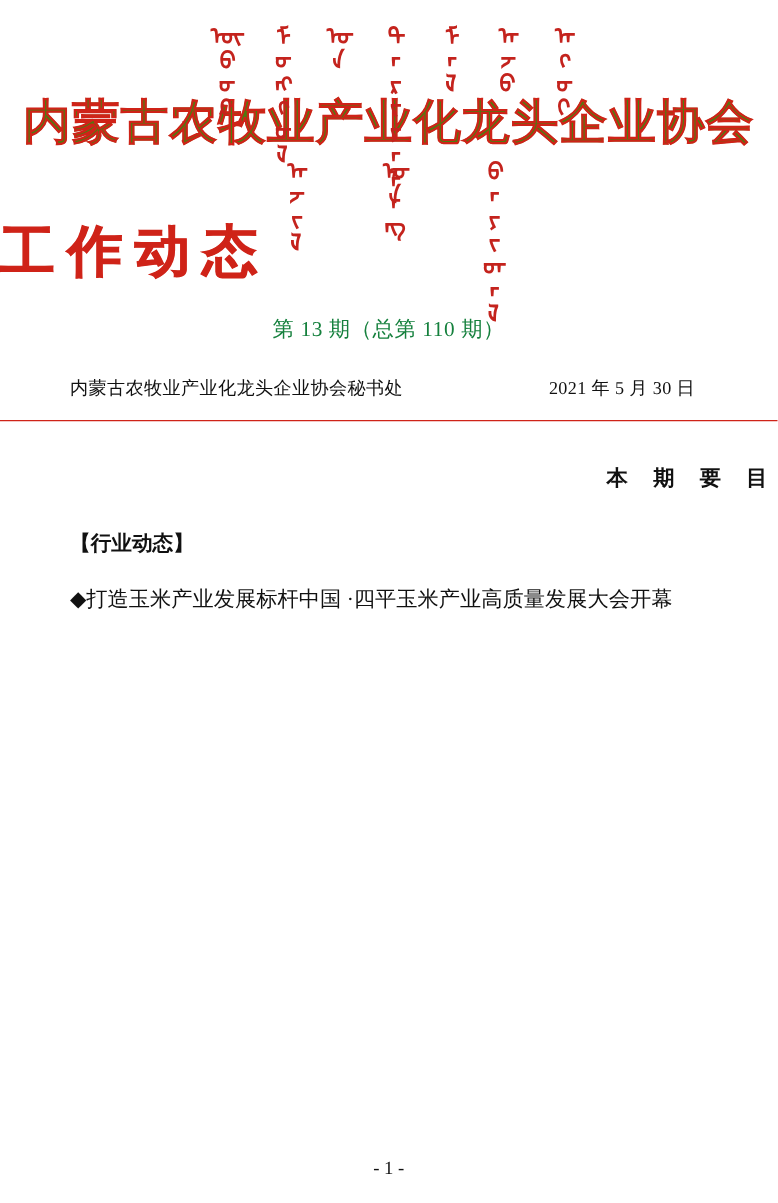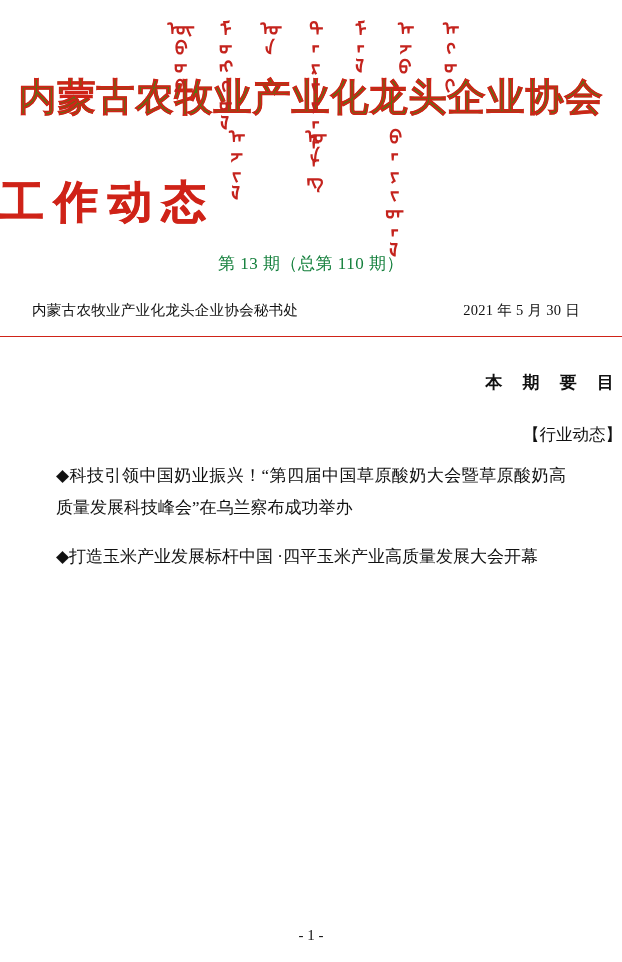--- a/index.html
+++ b/index.html
@@ -81,21 +81,21 @@
     font-weight: normal;
     margin-top: 26px;
     letter-spacing: 0.5px;
     color: #15803d;
   }
 
   .imprint-row {
     display: flex;
     justify-content: space-between;
     align-items: baseline;
-    padding: 0 32px;
+    padding: 0 56px;
     margin-top: 26px;
     font-size: 14.5px;
     color: #111;
     gap: 12px;
   }
   .imprint-left { letter-spacing: 0.3px; }
   .imprint-right { letter-spacing: 0.3px; padding-right: 10px; }
 
   .red-rule {
     border: none;
@@ -108,24 +108,23 @@
     text-align: right;
     font-weight: bold;
     font-size: 17px;
     letter-spacing: 8px;
     margin-top: 34px;
     color: #111;
   }
 
   .section-head {
     margin: 30px 0 0 56px;
-    font-weight: normal;
+    font-weight: bold;
     font-size: 16.5px;
     color: #111;
-    text-align: right;
   }
 
   .toc-list {
     margin: 14px 56px 0 56px;
   }
   .toc-item {
     font-size: 17px;
     line-height: 1.85;
     color: #111;
     text-align: justify;
@@ -175,19 +174,18 @@
     <span class="imprint-right">2021 年 5 月 30 日</span>
   </div>
 
   <hr class="red-rule">
 
   <div class="toc-title">本 期 要 目</div>
 
   <div class="section-head">【行业动态】</div>
 
   <div class="toc-list">
-    <div class="toc-item">◆科技引领中国奶业振兴！“第四届中国草原酸奶大会暨草原酸奶高质量发展科技峰会”在乌兰察布成功举办</div>
     <div class="toc-item spaced">◆打造玉米产业发展标杆中国 ·四平玉米产业高质量发展大会开幕</div>
   </div>
 
   <div class="page-number">- 1 -</div>
 
 </div>
 
 </body></html>

